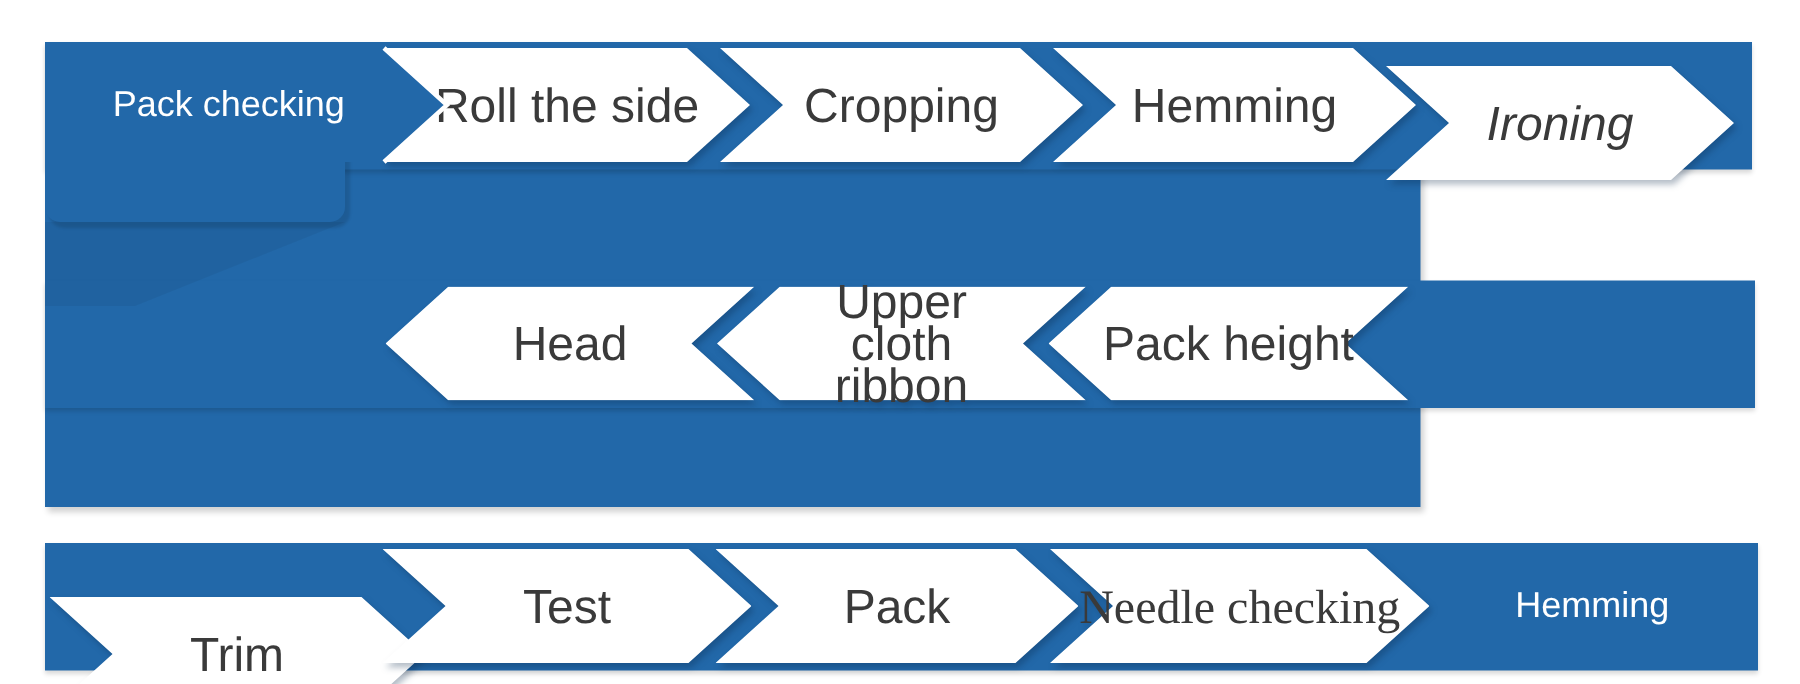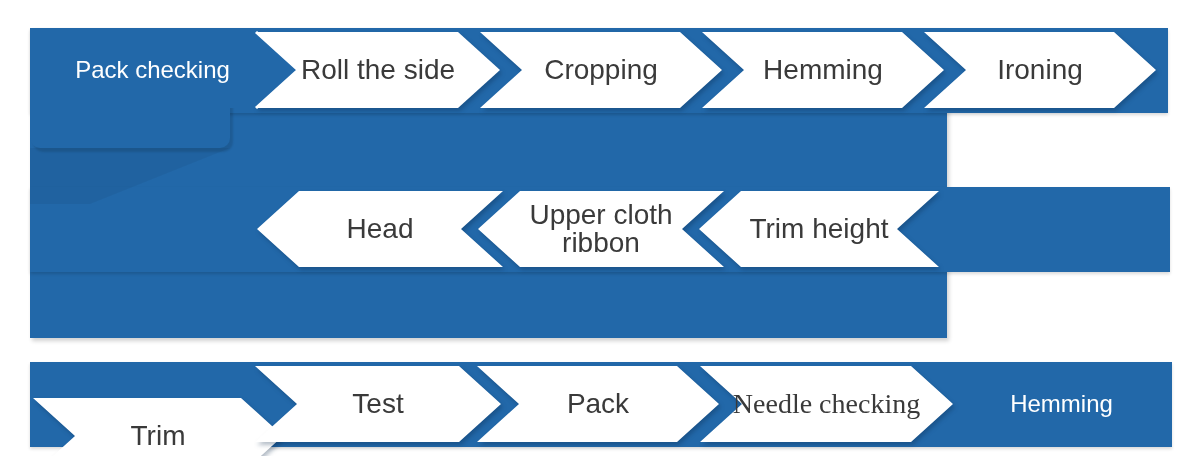--- a/index.html
+++ b/index.html
@@ -15,21 +15,21 @@
   .band3{top:362px;width:1142px;}
   .cloth-tail{position:absolute;left:30px;top:100px;width:200px;height:48px;border-radius:0 0 10px 10px;box-shadow:3px 4px 2px rgba(0,0,0,0.12);}
   .diag-shade{position:absolute;left:30px;top:148px;width:200px;height:56px;background:rgba(0,0,0,0.05);
     clip-path:polygon(0 0,100% 0,30% 100%,0 100%);}
   .aw{position:absolute;height:76px;filter:drop-shadow(2px 3px 2px rgba(8,35,70,0.30));}
   .arrow{position:absolute;inset:0;background:var(--arrow,#ffffff);}
   .arrow-r{clip-path:polygon(0 0,calc(100% - 42px) 0,100% 50%,calc(100% - 42px) 100%,0 100%,42px 50%);}
   .arrow-r-flat{clip-path:polygon(0 0,calc(100% - 42px) 0,100% 50%,calc(100% - 42px) 100%,0 100%);}
   .arrow-l{clip-path:polygon(42px 0,100% 0,calc(100% - 42px) 50%,100% 100%,42px 100%,0 50%);}
   .lbl{position:absolute;inset:0;display:flex;align-items:center;justify-content:center;
-    font-size:28px;color:var(--txt,#3a3a3a);line-height:28px;text-align:center;white-space:nowrap;}
+    font-size:32px;color:var(--txt,#3a3a3a);line-height:28px;text-align:center;white-space:nowrap;}
   .lbl.wrap{white-space:normal;}
   .lbl.wrap span{display:block;max-width:160px;}
   .solid-lbl{position:absolute;height:76px;display:flex;align-items:center;justify-content:center;
     font-size:24px;color:var(--txt-light,#ffffff);white-space:nowrap;}
   .tipsvg{position:absolute;left:206px;top:30px;width:94px;height:80px;}
 </style>
 </head>
 <body>
 
 <div class="canvas">
@@ -46,21 +46,21 @@
     <div class="lbl">Roll the side</div>
   </div>
   <div class="aw" style="left:480px;top:32px;width:242px;">
     <div class="arrow arrow-r"></div>
     <div class="lbl">Cropping</div>
   </div>
   <div class="aw" style="left:702px;top:32px;width:242px;">
     <div class="arrow arrow-r"></div>
     <div class="lbl">Hemming</div>
   </div>
-  <div class="aw" style="left:924px;top:32px;width:232px;">
+  <div class="aw" style="left:924px;top:44px;width:232px;font-style:italic;">
     <div class="arrow arrow-r"></div>
     <div class="lbl">Ironing</div>
   </div>
 
   <svg class="tipsvg" viewBox="0 0 94 80">
     <path d="M0,2 L50,2 L92,40 L50,78 L0,78 Z" fill="#2268a9"></path>
     <path d="M50,2 L92,40 L50,78" fill="none" stroke="#ffffff" stroke-width="3"></path>
   </svg>
   <div class="solid-lbl" style="left:40px;top:32px;width:225px;">Pack checking</div>
 
@@ -69,21 +69,21 @@
     <div class="lbl">Head</div>
   </div>
   <div class="aw" style="left:478px;top:191px;width:246px;">
     <div class="arrow arrow-l"></div>
     <div class="lbl wrap">
       <span>Upper cloth ribbon</span>
     </div>
   </div>
   <div class="aw" style="left:699px;top:191px;width:240px;">
     <div class="arrow arrow-l"></div>
-    <div class="lbl">Trim height</div>
+    <div class="lbl">Pack height</div>
   </div>
 
   <div class="aw" style="left:33px;top:366px;width:250px;margin-top:32px;">
     <div class="arrow arrow-r"></div>
     <div class="lbl">Trim</div>
   </div>
   <div class="aw" style="left:255px;top:366px;width:246px;">
     <div class="arrow arrow-r"></div>
     <div class="lbl">Test</div>
   </div>

